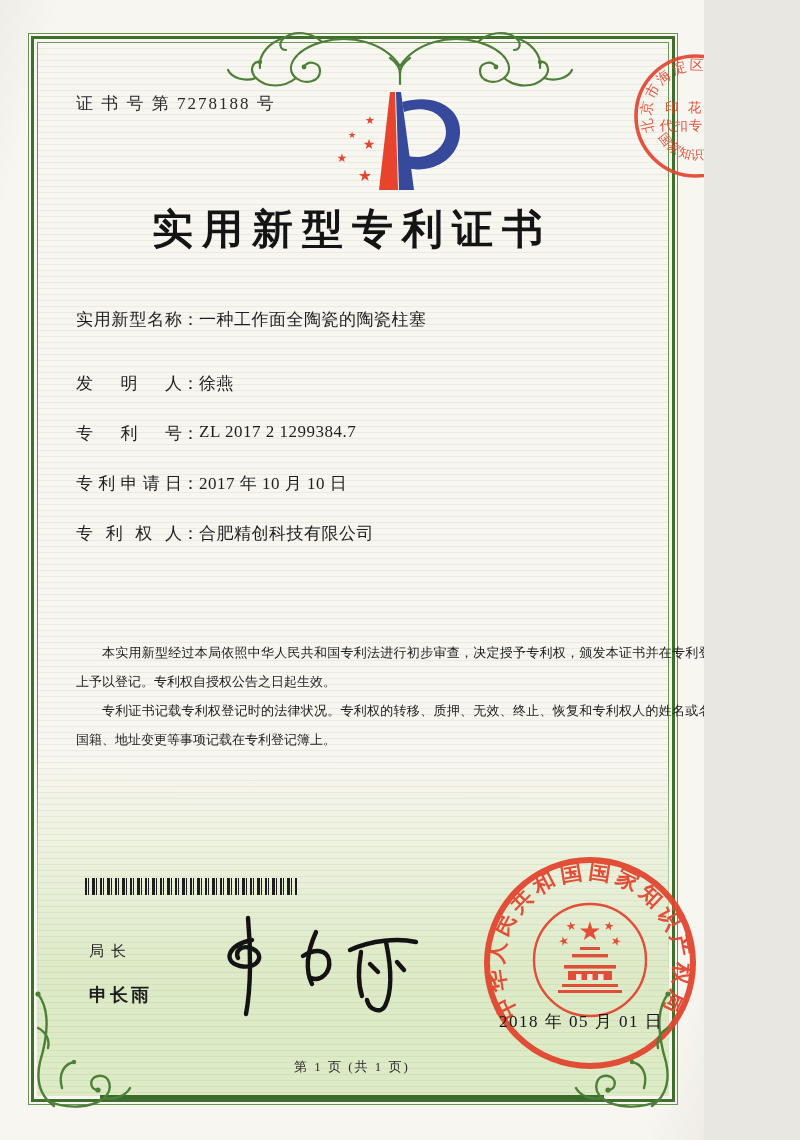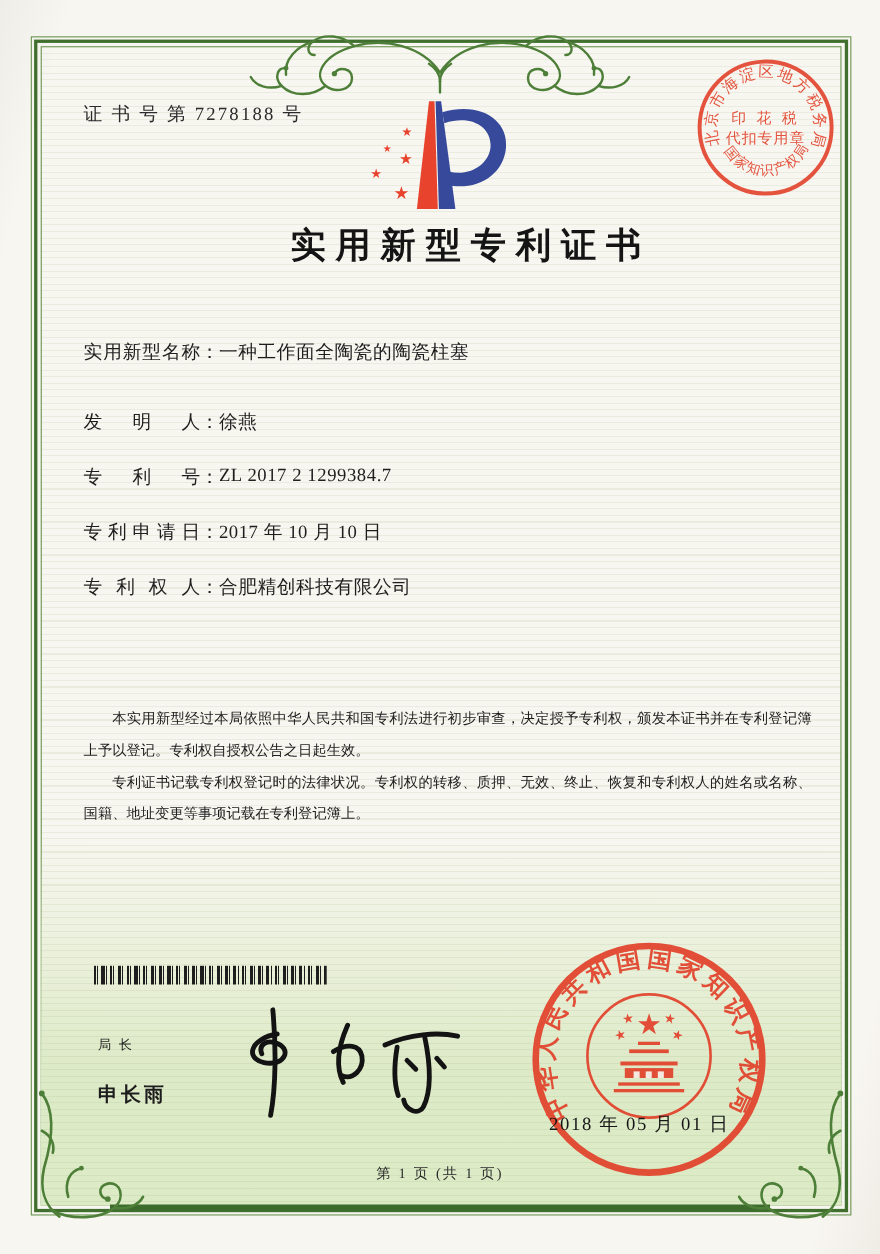--- a/index.html
+++ b/index.html
@@ -2,59 +2,59 @@
 <html><head>
 <meta charset="utf-8">
 <style>
   html,body{margin:0;padding:0;}
   body{
     width:800px;height:1140px;
     font-family:"Liberation Serif", serif;
     background:#e9e7e2;
   }
   .page{
-    position:relative;width:800px;height:1140px;overflow:hidden;
+    position:relative;width:704px;height:1140px;overflow:hidden;
     background:linear-gradient(105deg,#efede7 0%,#f8f6f0 6%,#f8f6f1 94%,#efece6 100%);
     color:#222;
   }
   
   .frame{position:absolute;left:28px;top:33px;right:26px;bottom:35px;border:1px solid #6a9550;}
   .frame-mid{position:absolute;inset:2px;border:3px solid #3f6e2d;}
   .frame-in{position:absolute;inset:3px;border:1px solid #6a9550;}
   
   .interior{
     position:absolute;left:37px;top:42px;right:35px;bottom:44px;
     background:
       repeating-linear-gradient(180deg, rgba(130,165,100,0.13) 0 1px, rgba(130,165,100,0) 1px 6px),
       linear-gradient(180deg, rgba(232,240,218,0) 0%, rgba(232,240,218,0) 68%,
         rgba(227,237,207,0.55) 77%, rgba(220,233,197,0.95) 88%, #dcebc6 100%);
   }
   
   .cert-no{position:absolute;left:76px;top:92px;font-size:17px;letter-spacing:2px;color:#2a2a2a;}
   .title{position:absolute;left:0;top:202px;width:100%;text-align:center;
-         font-size:32px;font-weight:700;letter-spacing:9px;color:#141414;padding-left:28px;}
+         font-size:41px;font-weight:700;letter-spacing:9px;color:#141414;}
   .f-row{position:absolute;left:76px;right:60px;font-size:17px;color:#1e1e1e;}
   .f-label{display:inline-block;width:106px;text-align:justify;text-align-last:justify;vertical-align:top;}
   .f-colon{display:inline-block;vertical-align:top;}
   .f-value{display:inline-block;letter-spacing:0.5px;vertical-align:top;}
   .addr-l2{display:block;padding-left:123px;margin-top:9px;}
   .gazette{position:absolute;left:380px;top:0;}
   .body-text{position:absolute;left:76px;top:638px;width:662px;
              font-size:13px;line-height:29px;text-align:justify;color:#1c1c1c;}
   .body-text p{margin:0;text-indent:2em;}
   
   .barcode{position:absolute;left:85px;top:878px;width:212px;height:17px;
     background:repeating-linear-gradient(90deg,
       #1d1d1d 0 2px, transparent 2px 3px,
       #1d1d1d 3px 4px, transparent 4px 7px,
       #1d1d1d 7px 10px, transparent 10px 11px,
       #1d1d1d 11px 12px, transparent 12px 15px);
   }
   
-  .director-title{position:absolute;left:89px;top:942px;font-size:12px;letter-spacing:7px;
+  .director-title{position:absolute;left:89px;top:942px;font-size:15px;letter-spacing:7px;
                   font-family:"Liberation Sans", sans-serif;color:#1d1d1d;}
   .director-name{position:absolute;left:89px;top:983px;font-size:18px;letter-spacing:3px;
                  font-family:"Liberation Sans", sans-serif;color:#1d1d1d;font-weight:bold;}
   .sig{position:absolute;left:200px;top:910px;}
   
   .tax-seal{position:absolute;left:628px;top:48px;opacity:0.92;}
   .main-seal{position:absolute;left:468px;top:848px;opacity:0.95;}
   .seal-date{position:absolute;left:499px;top:1010px;font-size:17px;letter-spacing:1.5px;
              color:#161616;z-index:5;}
   

